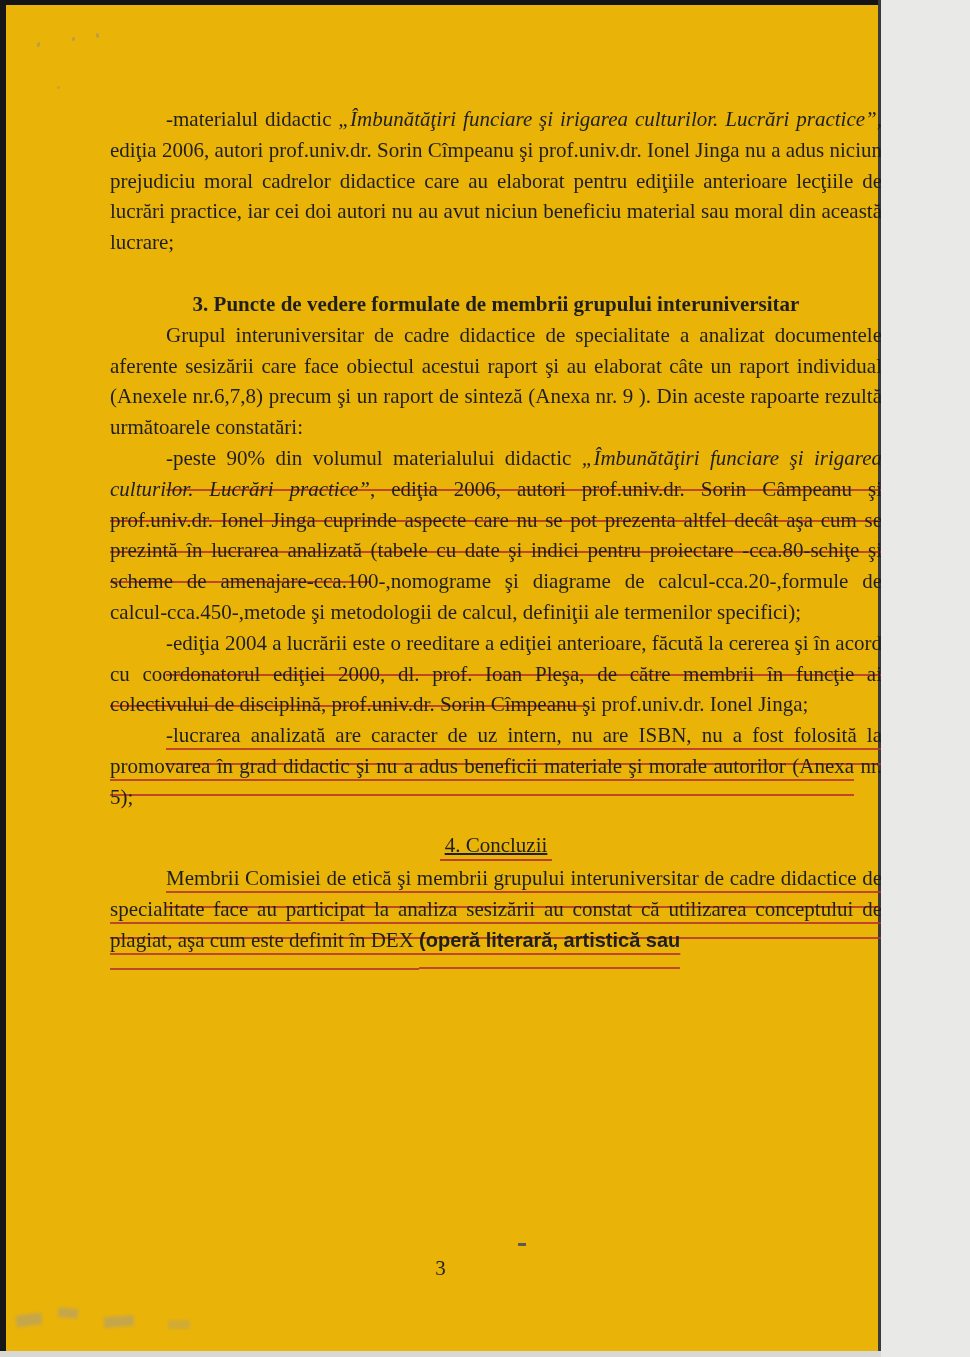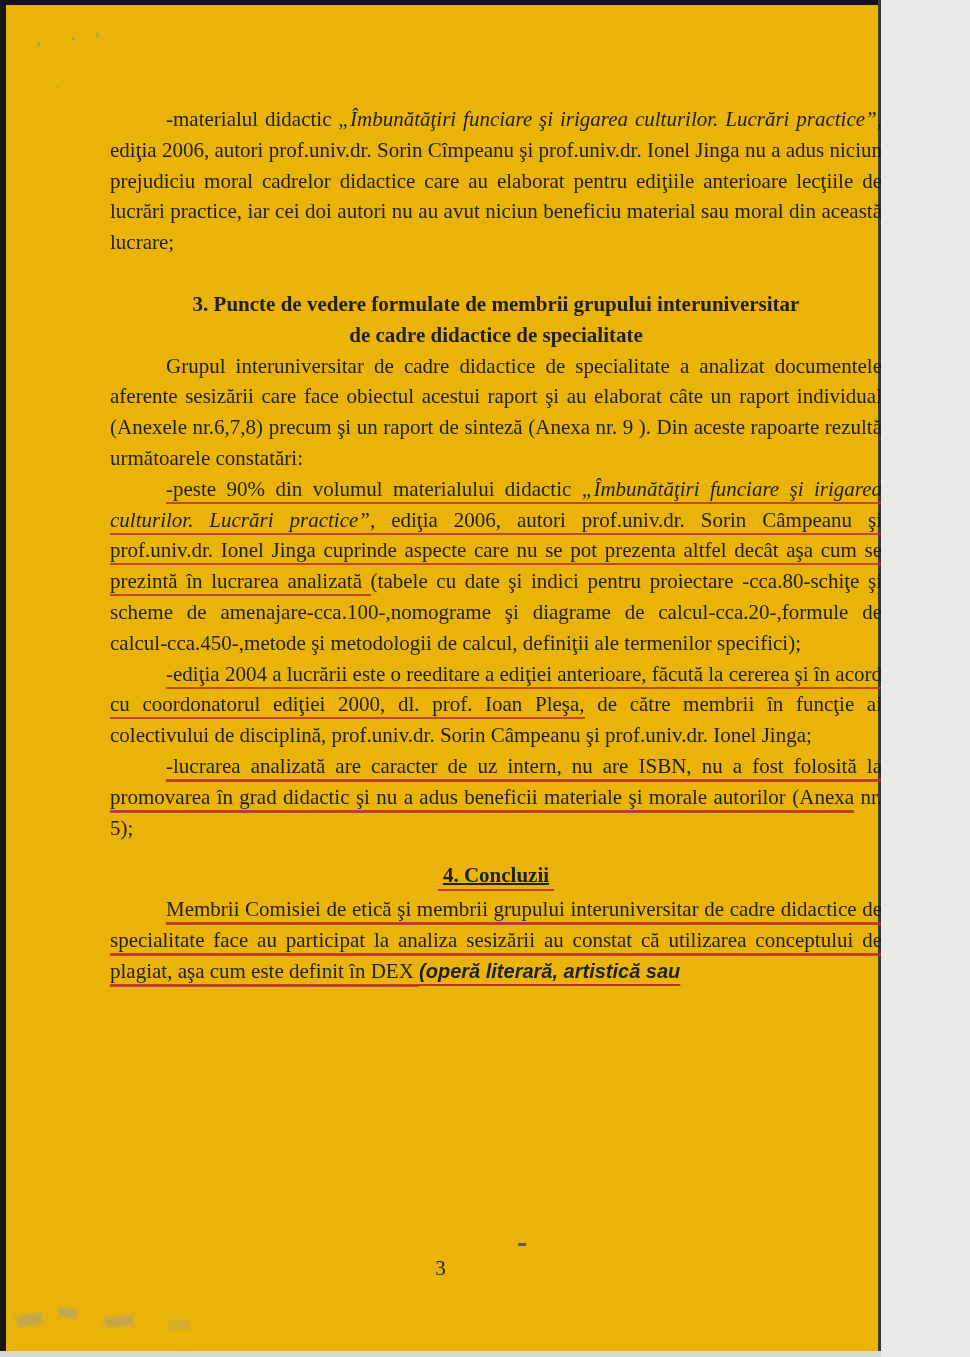--- a/index.html
+++ b/index.html
@@ -13,35 +13,35 @@
   }
   .content{
     position:absolute;left:110px;top:104px;width:772px;
     font-size:21px;line-height:30.8px;
   }
   p.body{margin:0;text-indent:56px;text-align:justify;}
   .h3{font-weight:bold;text-align:center;margin:31px 0 0 0;}
   .h3line{font-weight:bold;}
   .h4wrap{text-align:center;margin:17px 0 3px 0;}
   .h4text{
-    font-weight:bold;
+    font-weight:normal;
     text-decoration:underline;
     text-decoration-thickness:2px;
     border-bottom:2.5px solid rgba(181,52,46,.9);
     padding:0 5px 2px 5px;
   }
   .it{font-style:italic;}
   .bi{
     font-family:"Liberation Sans","DejaVu Sans",sans-serif;
-    font-weight:bold;font-style:italic;font-size:20px;
+    font-weight:bold;font-size:20px;
   }
-  .ured{border-bottom:2.5px solid rgba(181,52,46,.85);padding-bottom:1px;}
+  .ured{border-bottom:2.5px solid rgba(181,52,46,.85);padding-bottom:19px;}
   .ured2{
     border-bottom:2px solid rgba(181,52,46,.85);
-    padding-bottom:2px;
+    padding-bottom:16px;
     text-decoration:underline;
     text-decoration-color:rgba(181,52,46,.85);
     text-decoration-thickness:1.8px;
     text-underline-offset:6px;
   }
   .page-num{
     position:absolute;top:1256px;left:0;width:100%;
     text-align:center;font-size:21px;color:#242424;
   }
   
@@ -87,29 +87,28 @@
   <div class="smudge sm3"></div>
   <div class="smudge sm4"></div>
 
   <div class="content">
 
     <p class="body"><span>-materialul didactic </span><span class="it">„Îmbunătăţiri funciare şi irigarea culturilor. Lucrări practice”</span><span>, ediţia 2006, autori prof.univ.dr. Sorin Cîmpeanu şi prof.univ.dr. Ionel Jinga nu a adus niciun prejudiciu moral cadrelor didactice care au elaborat pentru ediţiile anterioare lecţiile de lucrări practice, iar cei doi autori nu au avut niciun beneficiu material sau moral din această lucrare;</span></p>
 
 
     <div class="h3">
       <div class="h3line">3. Puncte de vedere formulate de membrii grupului interuniversitar</div>
-      <div class="h3line">de cadre didactice de specialitate</div>
     </div>
 
     <p class="body">Grupul interuniversitar de cadre didactice de specialitate  a analizat documentele aferente sesizării care face obiectul acestui raport şi au elaborat câte un raport individual (Anexele nr.6,7,8) precum şi un raport de sinteză (Anexa nr. 9 ). Din aceste rapoarte rezultă următoarele constatări:</p>
 
     <p class="body"><span class="ured">-peste 90% din volumul materialului didactic </span><span class="it ured">„Îmbunătăţiri funciare şi irigarea culturilor. Lucrări practice”</span><span class="ured">, ediţia 2006, autori prof.univ.dr. Sorin Câmpeanu şi prof.univ.dr. Ionel Jinga cuprinde aspecte care nu se pot prezenta altfel decât aşa cum se prezintă în lucrarea analizată </span><span>(tabele cu date şi indici pentru proiectare -cca.80-schiţe şi scheme de amenajare-cca.100-,nomograme şi diagrame de calcul-cca.20-,formule de calcul-cca.450-,metode şi metodologii de calcul, definiţii ale termenilor specifici);</span></p>
 
 
-    <p class="body"><span class="ured">-ediţia 2004 a  lucrării este o reeditare a ediţiei anterioare, făcută la cererea şi în acord cu coordonatorul ediţiei 2000, dl. prof. Ioan Pleşa,</span><span> de către membrii în funcţie ai colectivului de disciplină, prof.univ.dr. Sorin Câmpeanu şi prof.univ.dr. Ionel Jinga;</span></p>
+    <p class="body"><span class="ured">-ediţia 2004 a  lucrării este o reeditare a ediţiei anterioare, făcută la cererea şi în acord cu coordonatorul ediţiei 2000, dl. prof. Ioan Pleşa,</span><span> de către membrii în funcţie ai colectivului de disciplină, prof.univ.dr. Sorin Cîmpeanu şi prof.univ.dr. Ionel Jinga;</span></p>
 
     <p class="body"><span class="ured2">-lucrarea analizată are caracter de uz intern, nu are ISBN, nu a fost folosită la promovarea în grad didactic şi nu a adus beneficii materiale şi morale autorilor (Anexa</span><span> nr. 5);</span></p>
 
 
 
     <div class="h4wrap"><span class="h4text">4. Concluzii</span></div>
 
     <p class="body"><span class="ured2">Membrii Comisiei de etică şi membrii grupului interuniversitar de cadre didactice de specialitate  face au participat la analiza sesizării au constat că utilizarea conceptului de plagiat, aşa cum este definit în DEX </span><span class="bi ured2">(operă literară, artistică sau</span></p>
 
   </div>

